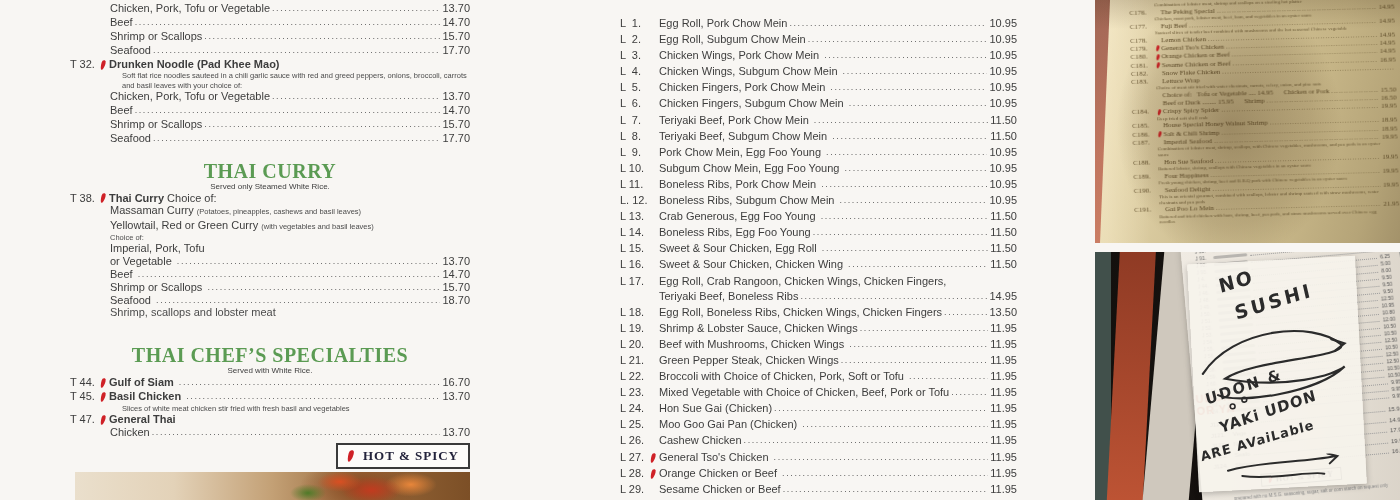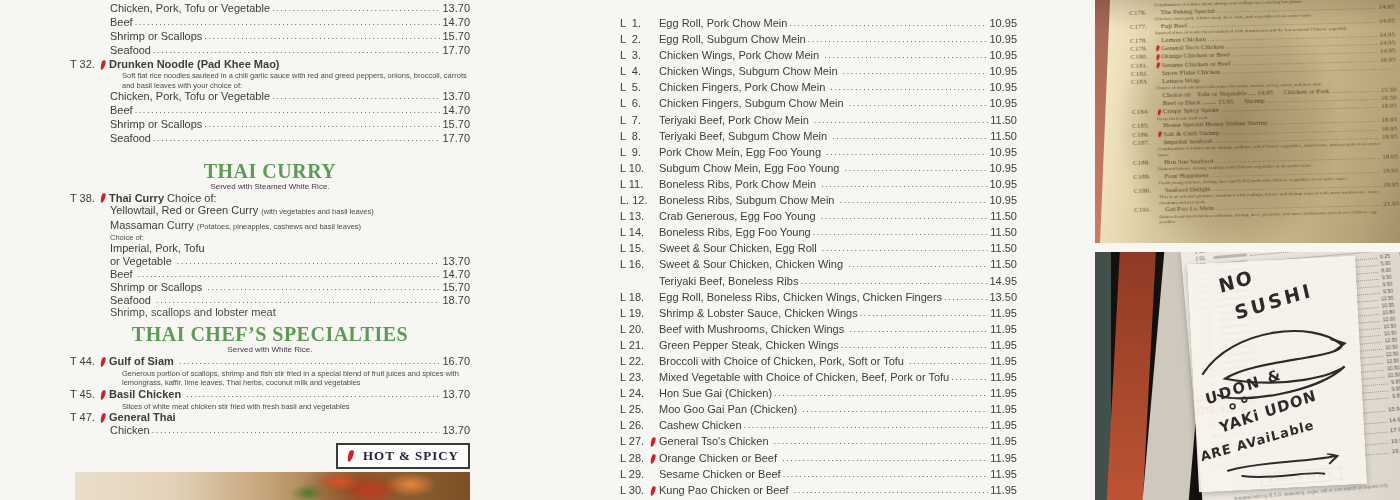--- a/index.html
+++ b/index.html
@@ -25,21 +25,21 @@
   .pep.tiny { width:3px; height:6px; margin:0 2px 0 1px; }
 
   
   .left-page { position:absolute; left:70px; top:0; width:400px; height:500px; padding-top:2px; }
   .desc { margin-left:52px; width:352px; font-size:7.5px; line-height:9.5px; color:#4c4c4c; white-space:normal; }
   .sect { text-align:center; }
   .sect h2 { font-family:"Liberation Serif", serif; font-weight:bold; font-size:20px;
              line-height:22px; color:#5b9b53; letter-spacing:.5px; }
   .sect .sub { font-size:8px; line-height:10px; color:#3d3d3d; }
   .sect.curry { margin-top:14px; }
-  .sect.spec  { margin-top:6px; }
+  .sect.spec  { margin-top:27px; }
   .subline { margin-left:40px; font-size:11px; line-height:12.5px; white-space:nowrap; }
   .subline .note { font-size:7.5px; color:#4c4c4c; }
   .choice-label { margin-left:40px; font-size:7.5px; line-height:9px; color:#4c4c4c; }
   .footnote { margin-left:40px; font-size:11px; line-height:9px; color:#4c4c4c; }
   .t38-rows .row { line-height:12.2px; }
   .hs-badge { position:absolute; top:443px; right:0; display:flex; align-items:center; gap:6px;
               border:2px solid #3a3a3a; background:#fdfcfa; padding:3px 9px;
               font-family:"Liberation Serif", serif; font-weight:bold; font-size:13px;
               color:#23233b; letter-spacing:1px; }
   .hs-badge .pep { width:5px; height:12px; }
@@ -190,35 +190,35 @@
 
         <div class="row ind">
           <span class="nm">Seafood</span>
           <span class="leader"></span>
           <span class="price">17.70</span>
         </div>
       </div>
 
     <div class="sect curry">
       <h2>THAI CURRY</h2>
-      <div class="sub">Served with Steamed White Rice.</div>
+      <div class="sub">Served only Steamed White Rice.</div>
     </div>
 
     <div class="t38-rows">
       <div class="row">
         <span class="num">T 38.</span>
         <span class="pep" data-show="true"></span>
         <span class="nm b">Thai Curry</span>
         <span class="nm"> Choice of:</span>
       </div>
       <div class="subline">
+        <span>Massaman Curry </span><span class="note">(Potatoes, pineapples, cashews and basil leaves)</span>
+      </div>
+      <div class="subline">
         <span>Yellowtail, Red or Green Curry </span><span class="note">(with vegetables and basil leaves)</span>
-      </div>
-      <div class="subline">
-        <span>Massaman Curry </span><span class="note">(Potatoes, pineapples, cashews and basil leaves)</span>
       </div>
       <div class="choice-label">Choice of:</div>
       <div class="subline">Imperial, Pork, Tofu</div>
       <div>
 
           <div class="row ind">
             <span class="nm">or Vegetable </span>
             <span class="leader"></span>
             <span class="price">13.70</span>
           </div>
@@ -249,21 +249,20 @@
       <div class="sub">Served with White Rice.</div>
     </div>
 
     <div class="row">
       <span class="num">T 44.</span>
       <span class="pep" data-show="true"></span>
       <span class="nm b">Gulf of Siam </span>
       <span class="leader"></span>
       <span class="price">16.70</span>
     </div>
-    <div class="desc">Generous portion of scallops, shrimp and fish stir fried in a special blend of fruit juices and spices with lemongrass, kaffir, lime leaves, Thai herbs, coconut milk and vegetables</div>
 
     <div class="row">
       <span class="num">T 45.</span>
       <span class="pep" data-show="true"></span>
       <span class="nm b">Basil Chicken </span>
       <span class="leader"></span>
       <span class="price">13.70</span>
     </div>
     <div class="desc">Slices of white meat chicken stir fried with fresh basil and vegetables</div>
 
@@ -413,20 +412,27 @@
       </div>
 
       <div class="row">
         <span class="num">L 16.</span>
         <span class="pep" data-show="false"></span>
         <span class="nm">Sweet &amp; Sour Chicken, Chicken Wing </span>
         <span class="leader" data-leader="true"></span>
         <span class="price">11.50</span>
       </div>
 
+      <div class="row">
+        <span class="num">L 17.</span>
+        <span class="pep" data-show="false"></span>
+        <span class="nm">Egg Roll, Crab Rangoon, Chicken Wings, Chicken Fingers,</span>
+        <span class="leader" data-leader="false"></span>
+        <span class="price"></span>
+      </div>
 
       <div class="row">
         <span class="num"></span>
         <span class="pep" data-show="false"></span>
         <span class="nm">Teriyaki Beef, Boneless Ribs</span>
         <span class="leader" data-leader="true"></span>
         <span class="price">14.95</span>
       </div>
 
       <div class="row">

